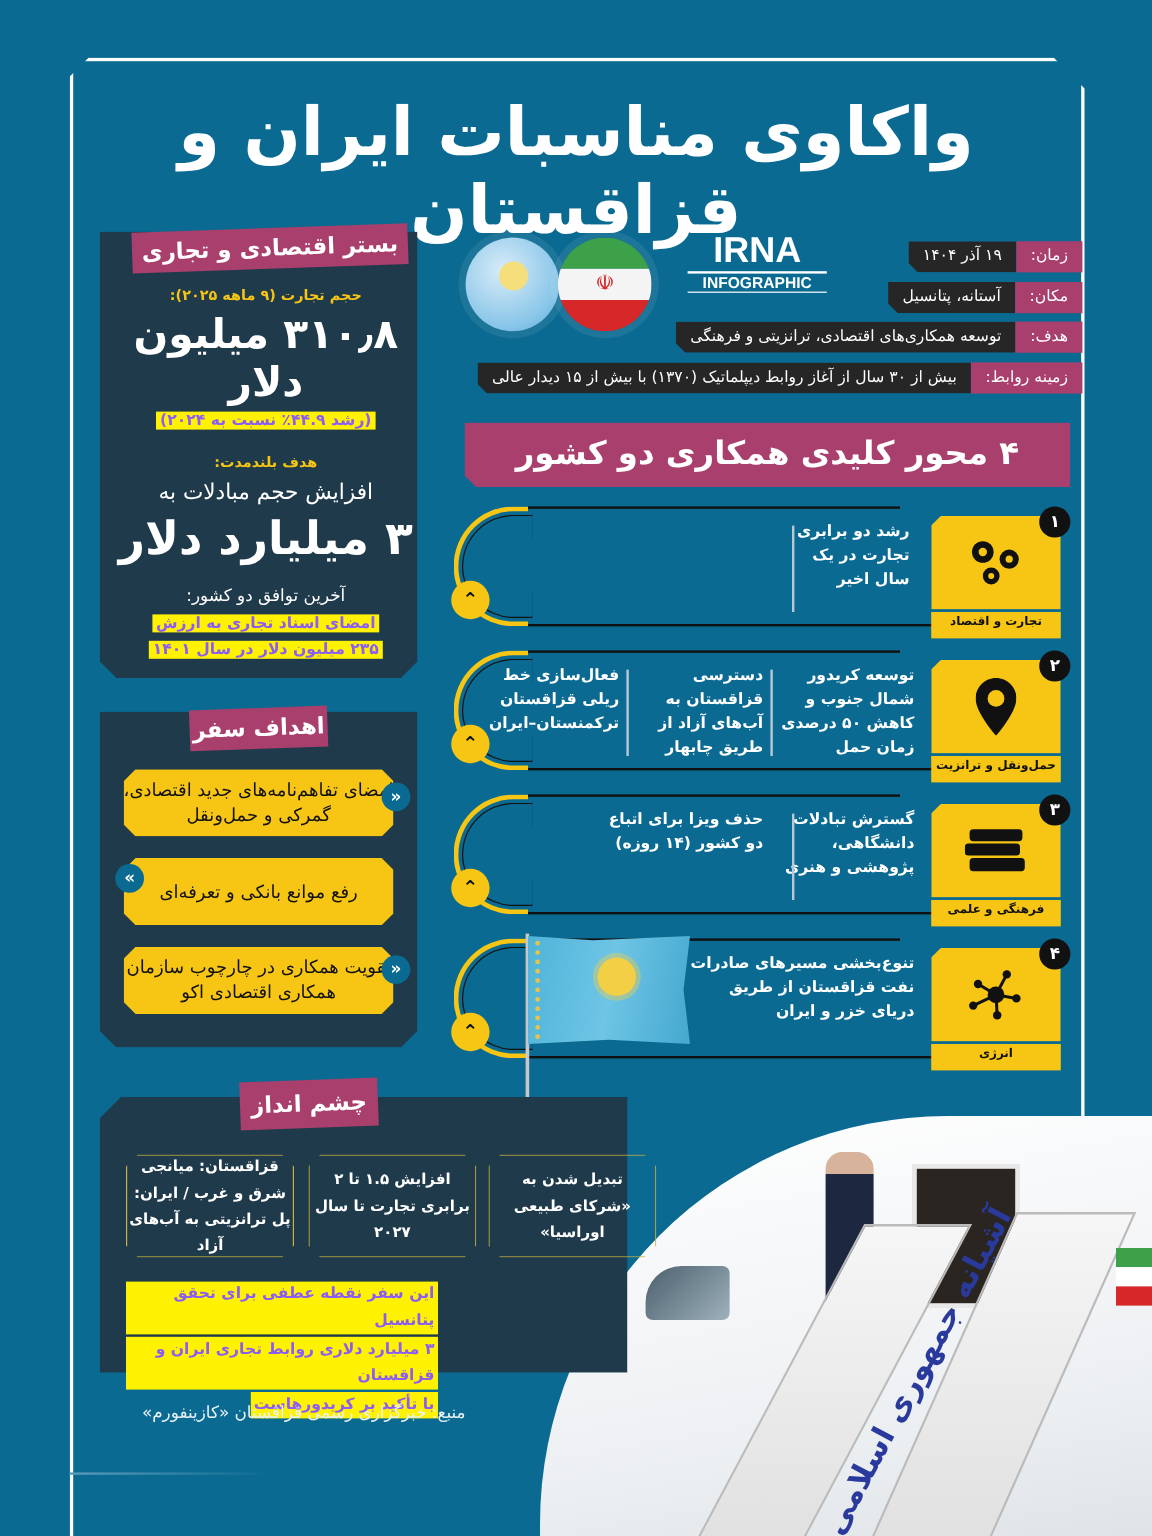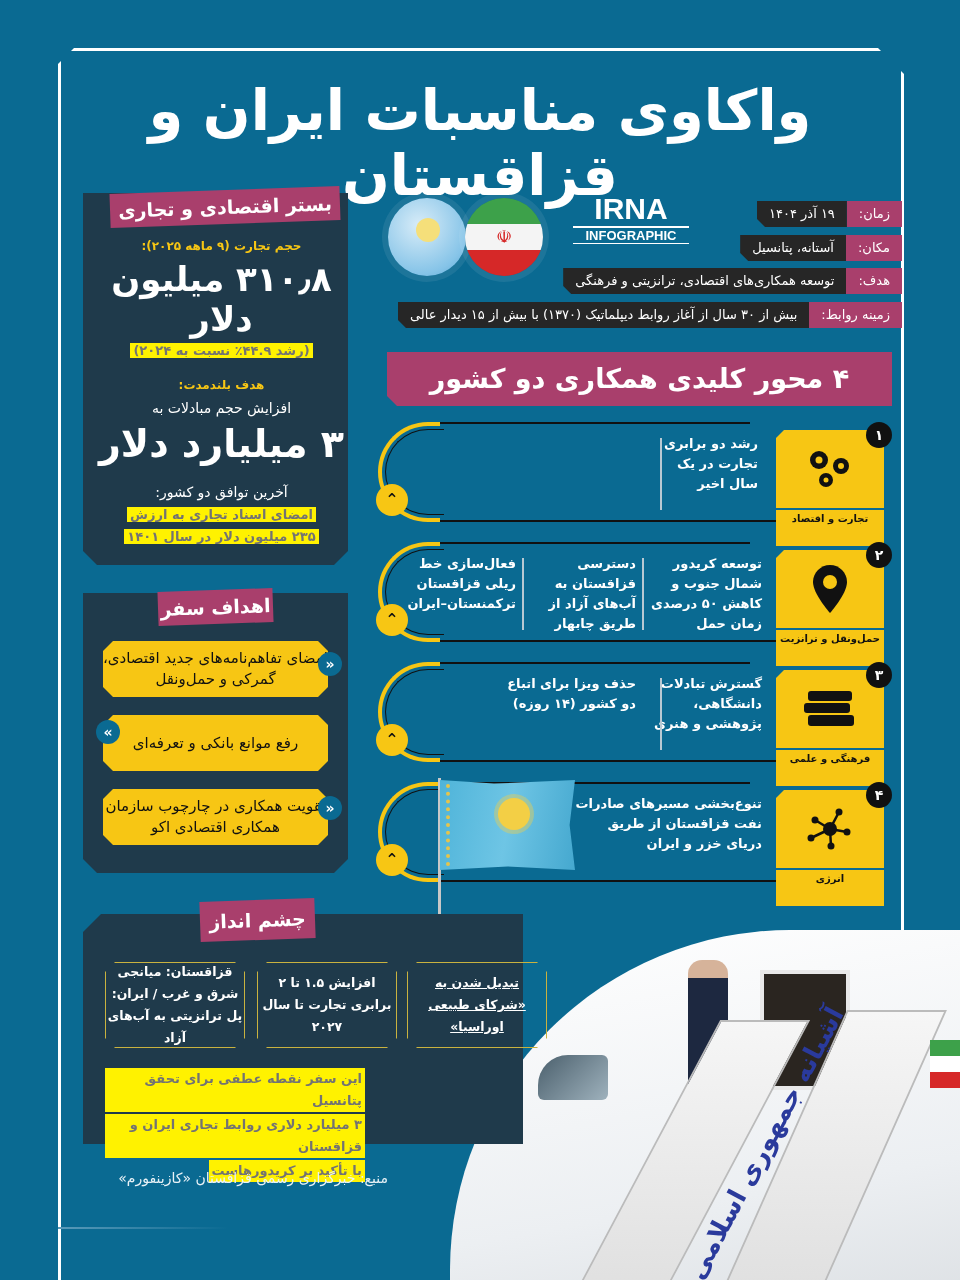--- a/index.html
+++ b/index.html
@@ -15,21 +15,21 @@
     border: 3px solid #fff; border-bottom: none;
     clip-path: polygon(16px 0, 820px 0, 846px 26px, 846px 100%, 0 100%, 0 16px);
   }
   .title {
     position: absolute; left: 70px; top: 78px; width: 820px; text-align: center;
     font-size: 56px; font-weight: bold; letter-spacing: -1px; direction: rtl;
   }
   .pink { background: #a93f6c; }
   .dark { background: #1f3a4b; padding-left: 12px; }
   .yellow { background: #f7c614; color: #111; }
-  .hl { background: #fff200; color: #737373; padding: 0 3px; font-weight: bold; }
+  .hl { background: #fff200; color: #8b5cf6; padding: 0 3px; font-weight: bold; }
 
   
   .info { position: absolute; right: 58px; direction: rtl; display: flex; height: 26px; font-size: 13px; }
   .info .lbl { background:#a93f6c; padding: 0 12px; line-height: 26px; color:#fff; }
   .info .val { background:#262626; padding: 0 12px; line-height: 26px; color:#fff; clip-path: polygon(0 0,100% 0,100% 100%,8px 100%,0 calc(100% - 8px)); }
 
   .irna { position:absolute; left: 573px; top: 192px; width: 116px; text-align:center; }
   .irna .logo { font-size: 30px; font-weight: bold; letter-spacing: 0; direction:ltr; font-family:"Liberation Sans",sans-serif; }
   .irna .sub { font-size: 13px; font-weight: bold; direction:ltr; font-family:"Liberation Sans",sans-serif; border-top:2px solid #fff; border-bottom:1px solid #fff; }
 
@@ -55,21 +55,21 @@
   .axes-banner { position:absolute; left: 387px; top: 352px; width: 505px; height: 54px; background:#a93f6c; font-size: 27px; font-weight:bold; text-align:center; line-height:54px; direction:rtl;
     clip-path: polygon(0 0, 100% 0, 100% 100%, 10px 100%, 0 calc(100% - 10px)); }
   .axis { position:absolute; left: 378px; width: 520px; height: 110px; }
   .arc { position:absolute; left: 0; top: 4px; width: 62px; height: 100px; border: 4px solid #f7c614; border-right: none; border-radius: 50px 0 0 50px; }
   .arc::before { content:""; position:absolute; left:3px; top:3px; right:-4px; bottom:3px; border:1.5px solid #111; border-right:none; border-radius: 46px 0 0 46px; }
   .arc-btn { position:absolute; left: -2px; top: 66px; width: 32px; height: 32px; border-radius:50%; background:#f7c614; color:#111; font-size:16px; line-height:32px; text-align:center; font-weight:bold; }
   .hline-top { position:absolute; left: 62px; top: 4px; width: 310px; height: 2px; background:#111; }
   .hline-bot { position:absolute; left: 62px; top: 102px; width: 340px; height: 2px; background:#111; }
   .icon-box { position:absolute; right: 14px; top: 12px; width: 108px; height: 78px; background:#f7c614; display:flex; align-items:center; justify-content:center;
     clip-path: polygon(8px 0, 100% 0, 100% 100%, 0 100%, 0 8px); }
-  .cat { position:absolute; right: 14px; top: 92px; width: 108px; height: 36px; background:#f7c614; color:#111; font-size: 10px; font-weight:bold; text-align:center; line-height:18px; direction:rtl; }
+  .cat { position:absolute; right: 14px; top: 92px; width: 108px; height: 22px; background:#f7c614; color:#111; font-size: 10px; font-weight:bold; text-align:center; line-height:18px; direction:rtl; }
   .num-badge { position:absolute; right: 6px; top: 4px; width: 26px; height: 26px; border-radius:50%; background:#111; color:#fff; font-weight:bold; text-align:center; line-height:26px; font-size:14px; }
   .axis-text { position:absolute; top: 16px; font-size: 13px; font-weight: bold; line-height: 20px; text-align:right; direction:rtl; }
   .vsep { position:absolute; top: 20px; width: 2px; height: 72px; background:#b8c9d3; }
 
   .kz-flag { position:absolute; left: 440px; top: 780px; width: 135px; height: 90px; background: linear-gradient(100deg, #4fb4d9, #6ec5e5 50%, #45a8cf); clip-path: polygon(0 0, 40% 4%, 100% 0, 96% 50%, 100% 100%, 50% 96%, 0 100%); }
   .kz-flag .orn { position:absolute; left:6px; top:4px; width:12px; height:82px; border-left:4px dotted #e6c44a; }
   .kz-flag .sun { position:absolute; left: 58px; top: 18px; width: 32px; height: 32px; border-radius:50%; background:#f3cf45; box-shadow:0 0 0 4px rgba(243,207,69,0.4); }
   .pole { position:absolute; left: 438px; top: 778px; width: 3px; height: 138px; background:#c8c8c8; }
 
   
@@ -131,21 +131,21 @@
 <div class="info" style="top:302px;">
   <span class="lbl">زمینه روابط:</span>
   <span class="val">بیش از ۳۰ سال از آغاز روابط دیپلماتیک (۱۳۷۰) با بیش از ۱۵ دیدار عالی</span>
 </div>
 
 <div class="panel dark p1">
   <div class="line" style="margin-top:46px;font-size:12px;color:#f7c614;font-weight:bold;">حجم تجارت (۹ ماهه ۲۰۲۵):</div>
   <div class="line" style="margin-top:6px;font-size:34px;font-weight:bold;">۳۱۰٫۸ میلیون دلار</div>
   <div class="line" style="margin-top:4px;font-size:13px;"><span class="hl">(رشد ۴۴.۹٪ نسبت به ۲۰۲۴)</span></div>
   <div class="line" style="margin-top:20px;font-size:12px;color:#f7c614;font-weight:bold;">هدف بلندمدت:</div>
-  <div class="line" style="margin-top:8px;font-size:14px;text-align:center;">افزایش حجم مبادلات به</div>
+  <div class="line" style="margin-top:8px;font-size:18px;text-align:center;">افزایش حجم مبادلات به</div>
   <div class="line" style="margin-top:6px;font-size:38px;font-weight:bold;">۳ میلیارد دلار</div>
   <div class="line" style="margin-top:18px;font-size:14px;">آخرین توافق دو کشور:</div>
   <div class="line" style="margin-top:4px;font-size:13px;line-height:22px;">
     <span class="hl">امضای اسناد تجاری به ارزش</span><br>
     <span class="hl">۲۳۵ میلیون دلار در سال ۱۴۰۱</span>
   </div>
 </div>
 <div class="panel-tag pink" style="left:110px;top:190px;width:230px;height:34px;font-size:19px;line-height:34px;">بستر اقتصادی و تجاری</div>
 
 <div class="panel dark p2">
@@ -277,21 +277,21 @@
   <div class="stair-text">آشیانه جمهوری اسلامی</div>
   <div class="plane-flag">
       <div style="background:#3da14a"></div>
       <div style="background:#fff"></div>
       <div style="background:#d62828"></div>
     </div>
 </div>
 
 <div class="outlook"></div>
 <div class="panel-tag pink" style="left:200px;top:900px;width:115px;height:40px;font-size:19px;line-height:40px;">چشم انداز</div>
-<div class="out-card" style="left:407px;text-decoration:underline;">
+<div class="out-card" style="left:407px;">
     <span>تبدیل شدن به «شرکای طبیعی اوراسیا»</span>
   </div>
 <div class="out-card" style="left:257px;">
     <span>افزایش ۱.۵ تا ۲ برابری تجارت تا سال ۲۰۲۷</span>
   </div>
 <div class="out-card" style="left:105px;">
     <span>قزاقستان: میانجی شرق و غرب / ایران: پل ترانزیتی به آب‌های آزاد</span>
   </div>
 
 <div class="conclusion">

